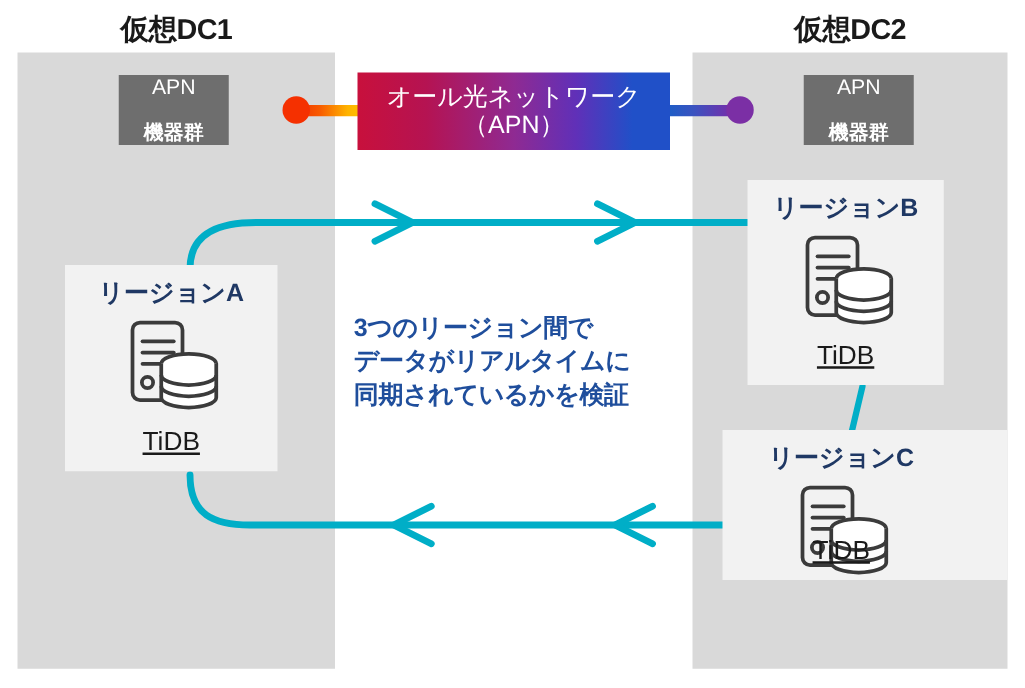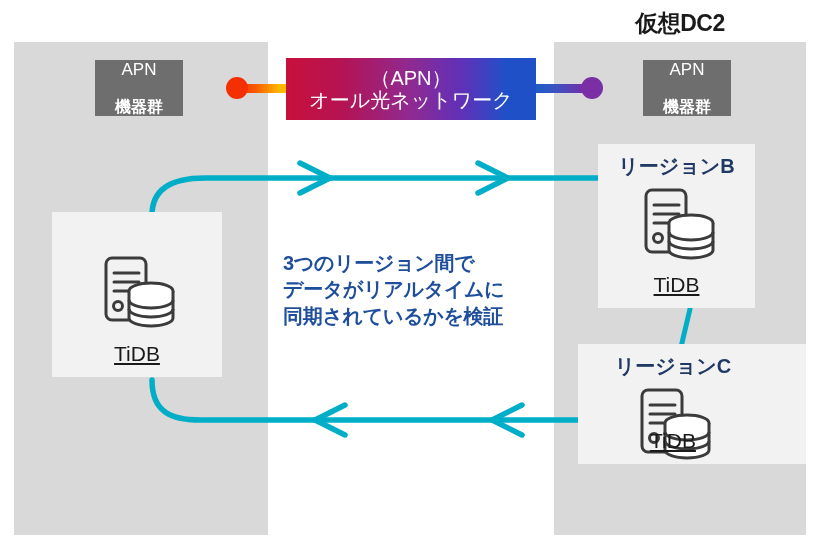--- a/index.html
+++ b/index.html
@@ -129,58 +129,60 @@
     line-height: 1.32;
     white-space: pre-line;
     letter-spacing: -0.3px;
   }
 </style>
 </head>
 <body>
 
 <div id="canvas">
 
+  <div class="dc-title" id="dc1-title">仮想DC1</div>
   <div class="dc-title" id="dc2-title">仮想DC2</div>
 
   <div class="dc-panel" id="dc1-panel"></div>
   <div class="dc-panel" id="dc2-panel"></div>
 
   <div class="apn-device" id="apn-dev-1">
     <span class="l1">APN</span>
     <span class="l2">機器群</span>
   </div>
   <div class="apn-device" id="apn-dev-2">
     <span class="l1">APN</span>
     <span class="l2">機器群</span>
   </div>
 
   <div class="conn-line" id="conn-left-line"></div>
   <div class="conn-dot" id="conn-left-dot"></div>
   <div class="conn-line" id="conn-right-line"></div>
   <div class="conn-dot" id="conn-right-dot"></div>
 
   <div id="apn-box">
+    <span>オール光ネットワーク</span>
     <span>（APN）</span>
-    <span>オール光ネットワーク</span>
   </div>
 
   <svg id="arrows" viewBox="0 0 820 550">
 
     <path d="M 152 215 C 152 186 176 178 205 178 L 600 178" fill="none" stroke="#00aec7" stroke-width="5.5" stroke-linecap="round"></path>
     <polyline points="300,163 330,178 300,193" fill="none" stroke="#00aec7" stroke-width="5.5" stroke-linecap="round" stroke-linejoin="miter"></polyline>
     <polyline points="478,163 508,178 478,193" fill="none" stroke="#00aec7" stroke-width="5.5" stroke-linecap="round" stroke-linejoin="miter"></polyline>
 
     <path d="M 600 420 L 200 420 C 171 420 152 412 152 380" fill="none" stroke="#00aec7" stroke-width="5.5" stroke-linecap="round"></path>
     <polyline points="522,405 492,420 522,435" fill="none" stroke="#00aec7" stroke-width="5.5" stroke-linecap="round" stroke-linejoin="miter"></polyline>
     <polyline points="345,405 315,420 345,435" fill="none" stroke="#00aec7" stroke-width="5.5" stroke-linecap="round" stroke-linejoin="miter"></polyline>
 
     <path d="M 690 309 L 681 347" fill="none" stroke="#00aec7" stroke-width="5" stroke-linecap="round"></path>
   </svg>
 
   <div class="region-box" id="region-a">
+    <div class="region-label">リージョンA</div>
     <svg class="tidb-icon" viewBox="0 0 86 80">
       <rect x="12" y="4" width="40" height="62" rx="6" ry="6" fill="none" stroke="#3b3b3b" stroke-width="3"></rect>
       <line x1="20" y1="19" x2="45" y2="19" stroke="#3b3b3b" stroke-width="3" stroke-linecap="round"></line>
       <line x1="20" y1="28" x2="45" y2="28" stroke="#3b3b3b" stroke-width="3" stroke-linecap="round"></line>
       <line x1="20" y1="37" x2="45" y2="37" stroke="#3b3b3b" stroke-width="3" stroke-linecap="round"></line>
       <circle cx="24" cy="52" r="4.5" fill="none" stroke="#3b3b3b" stroke-width="3"></circle>
       <ellipse cx="57" cy="37" rx="22" ry="8" fill="#ffffff" stroke="#3b3b3b" stroke-width="3"></ellipse>
       <path d="M35 37 v27 a22 8 0 0 0 44 0 v-27" fill="#ffffff" stroke="#3b3b3b" stroke-width="3"></path>
       <path d="M35 46 a22 8 0 0 0 44 0" fill="none" stroke="#3b3b3b" stroke-width="3"></path>
       <path d="M35 55 a22 8 0 0 0 44 0" fill="none" stroke="#3b3b3b" stroke-width="3"></path>

